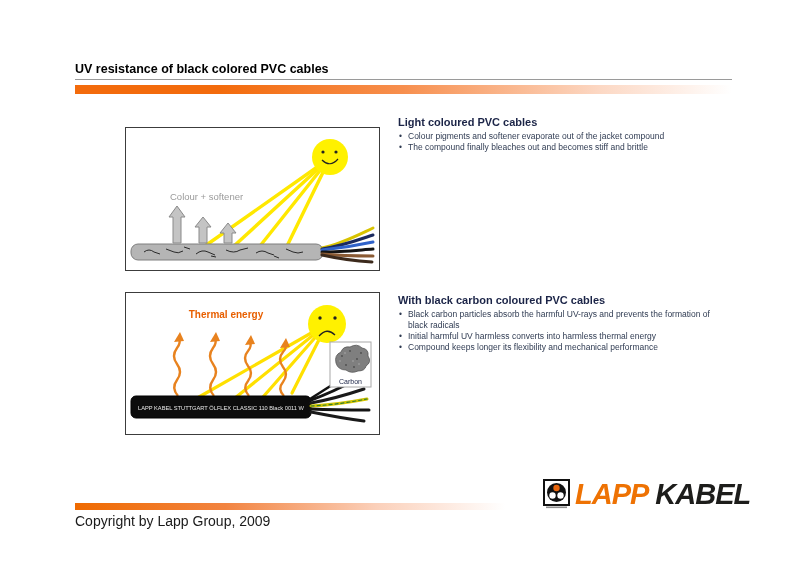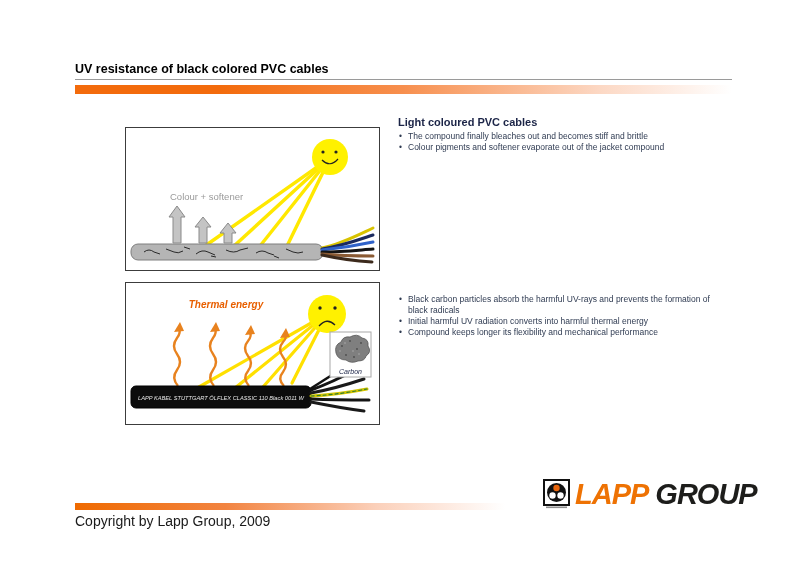--- a/index.html
+++ b/index.html
@@ -6,21 +6,21 @@
   .slide{position:relative;width:800px;height:566px;background:#ffffff;overflow:hidden;
          font-family:"Liberation Sans",sans-serif;}
 
   .page-title{position:absolute;left:75px;top:62px;font-size:12.5px;font-weight:bold;color:#000;}
   .title-rule{position:absolute;left:75px;top:79px;width:657px;height:1px;background:#9a9a9a;}
   .top-bar{position:absolute;left:75px;top:85px;width:657px;height:9px;
            background:linear-gradient(to right,#f36b0c 0%,#f36b0c 22%,#f78f4e 50%,#fcd8c4 80%,#ffffff 100%);}
 
   .diagram-box{position:absolute;left:125px;width:253px;background:#fff;border:1px solid #3c3c3c;text-align:right;}
   .diagram-box.first{top:127px;height:142px;}
-  .diagram-box.second{top:282px;height:141px;font-style:italic;}
+  .diagram-box.second{top:292px;height:141px;}
   .diagram-box svg{display:block;}
 
   .text-section{position:absolute;left:398px;width:316px;}
   .text-section.first{top:116px;}
   .text-section.second{top:294px;}
   .section-heading{font-size:11px;font-weight:bold;color:#1b2447;margin:0 0 3px 0;}
   .bullet-list{list-style:none;margin:0;padding:0;}
   .bullet-list li{position:relative;font-size:8.5px;line-height:11px;color:#2f3b52;padding-left:10px;}
   .bullet-list li::before{content:"\2022";position:absolute;left:1px;top:0;color:#2f3b52;}
 
@@ -83,22 +83,22 @@
         <polygon points="73,115 73,99 69,99 77,89 85,99 81,99 81,115"></polygon>
         <polygon points="98,115 98,105 94,105 102,95 110,105 106,105 106,115"></polygon>
       </g>
       <text x="44" y="72" font-size="9.5" fill="#9A9A9A">Colour + softener</text>
     </svg>
   </div>
 
   <div class="text-section first">
     <div class="section-heading">Light coloured PVC cables</div>
     <ul class="bullet-list">
+      <li>Colour pigments and softener evaporate out of the jacket compound</li>
       <li>The compound finally bleaches out and becomes stiff and brittle</li>
-      <li>Colour pigments and softener evaporate out of the jacket compound</li>
     </ul>
   </div>
 
   <div class="diagram-box second">
     <svg width="251" height="139" viewBox="0 0 251 139">
       <g stroke="#FFE000" stroke-width="3.2" stroke-linecap="round">
         <line x1="201" y1="31" x2="73" y2="104"></line>
         <line x1="201" y1="31" x2="109" y2="105"></line>
         <line x1="201" y1="31" x2="137" y2="104"></line>
         <line x1="201" y1="31" x2="166" y2="100"></line>
@@ -151,36 +151,37 @@
             <circle cx="227" cy="68" r="0.8"></circle>
           <circle cx="214" cy="68" r="0.8"></circle>
             <circle cx="233" cy="71" r="0.8"></circle>
         </g>
         <text x="224.5" y="91" text-anchor="middle" font-size="7" fill="#1B2447">Carbon</text>
       </g>
     </svg>
   </div>
 
   <div class="text-section second">
+    <div class="section-heading">With black carbon coloured PVC cables</div>
     <ul class="bullet-list">
       <li>Black carbon particles absorb the harmful UV-rays and prevents the formation of black radicals</li>
-      <li>Initial harmful UV radiation converts into harmful thermal energy</li>
+      <li>Initial harmful UV harmless converts into harmless thermal energy</li>
       <li>Compound keeps longer its flexibility and mechanical performance</li>
     </ul>
   </div>
 
   <div class="bottom-bar"></div>
   <div class="copyright">Copyright by Lapp Group, 2009</div>
 
   <div class="logo">
     <svg class="logo-icon" viewBox="0 0 27 30">
       <rect x="1" y="1" width="25" height="25" fill="#ffffff" stroke="#111" stroke-width="2"></rect>
       <circle cx="13.5" cy="13.5" r="9.5" fill="#111"></circle>
       <circle cx="13.5" cy="9" r="3.2" fill="#E8650D"></circle>
       <circle cx="9.5" cy="16.5" r="3.2" fill="#ffffff"></circle>
       <circle cx="17.5" cy="16.5" r="3.2" fill="#ffffff"></circle>
       <rect x="3" y="27.5" width="21" height="1.6" fill="#8c8c8c"></rect>
     </svg>
     <span class="logo-word-lapp">LAPP</span>
-    <span class="logo-word-group">GROUP</span>
+    <span class="logo-word-group">KABEL</span>
   </div>
 
 </div>
 
 </body></html>

